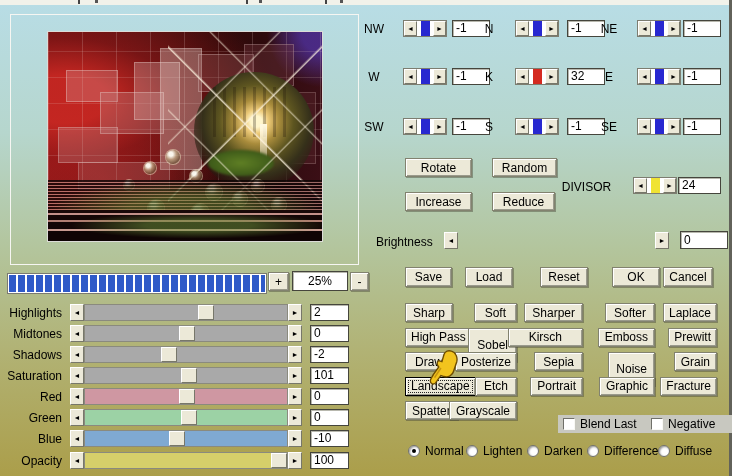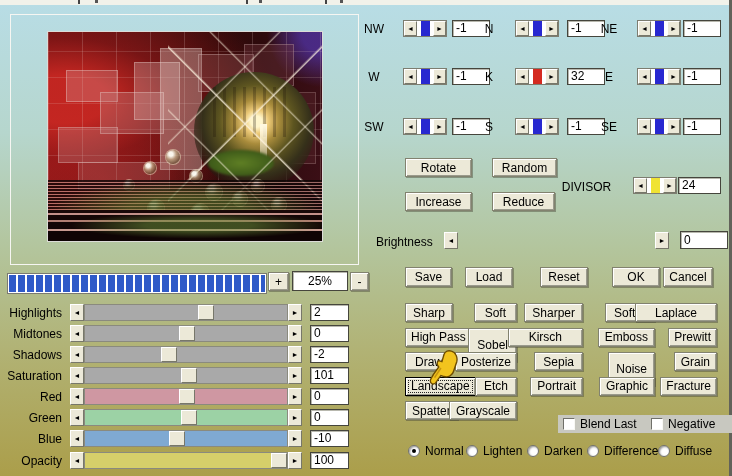--- a/index.html
+++ b/index.html
@@ -295,21 +295,21 @@
   <div class="abs btn" style="left:465px;top:267px;width:48px;height:20px">Load</div>
   <div class="abs btn" style="left:540px;top:267px;width:48px;height:20px">Reset</div>
   <div class="abs btn" style="left:612px;top:267px;width:48px;height:20px">OK</div>
   <div class="abs btn" style="left:663px;top:267px;width:50px;height:20px">Cancel</div>
 
   <div class="abs" style="left:405px;top:303px;width:312px;display:grid;grid-template-columns:62px 50px 66px 72px 62px;grid-auto-rows:24.5px;">
     <div class="btn pbtn" style="justify-self:start;padding:0 7px">Sharp</div>
     <div class="btn pbtn" style="justify-self:end;padding:0 10px">Soft</div>
     <div class="btn pbtn" style="justify-self:end;padding:0 7px">Sharper</div>
     <div class="btn pbtn" style="justify-self:end;padding:0 8px">Softer</div>
-    <div class="btn pbtn" style="justify-self:end;padding:0 19px">Laplace</div>
+    <div class="btn pbtn" style="justify-self:end;padding:0 5px">Laplace</div>
     <div class="btn pbtn" style="justify-self:start;padding:0 5px">High Pass</div>
     <div class="btn pbtn" style="justify-self:end;padding:16px 8px">Sobel</div>
     <div class="btn pbtn" style="justify-self:end;padding:0 20px">Kirsch</div>
     <div class="btn pbtn" style="justify-self:end;padding:0 6px">Emboss</div>
     <div class="btn pbtn" style="justify-self:end;padding:0 5px">Prewitt</div>
     <div class="btn pbtn" style="justify-self:start;padding:0 9px">Draw</div>
     <div class="btn pbtn" style="justify-self:end;padding:0 5px">Posterize</div>
     <div class="btn pbtn" style="justify-self:end;padding:0 8px">Sepia</div>
     <div class="btn pbtn" style="justify-self:end;padding:16px 7px">Noise</div>
     <div class="btn pbtn" style="justify-self:end;padding:0 6px">Grain</div>

